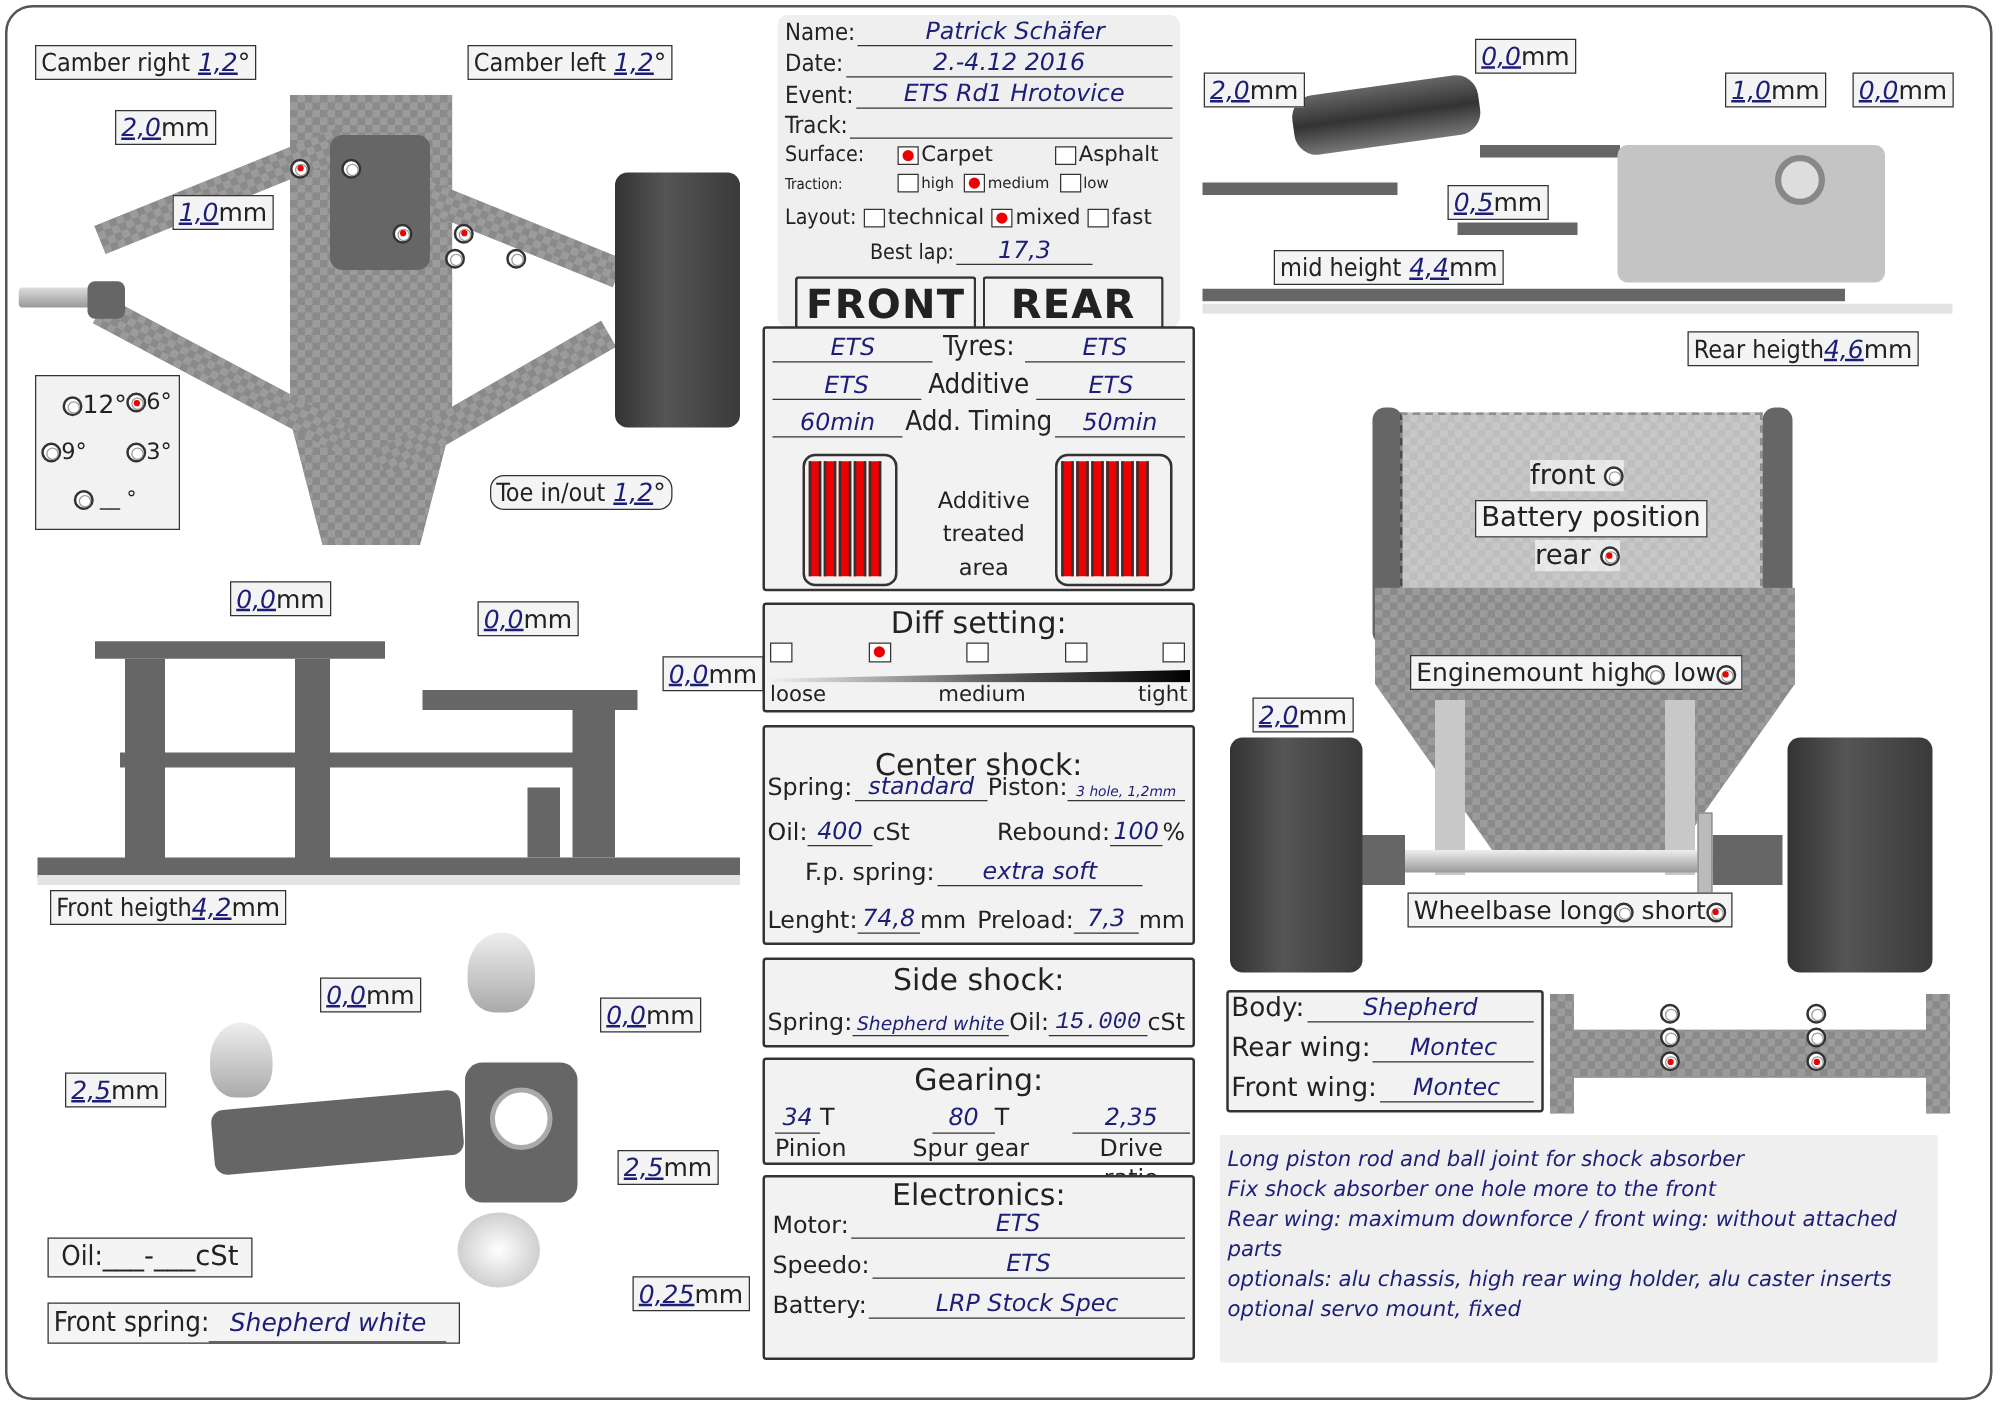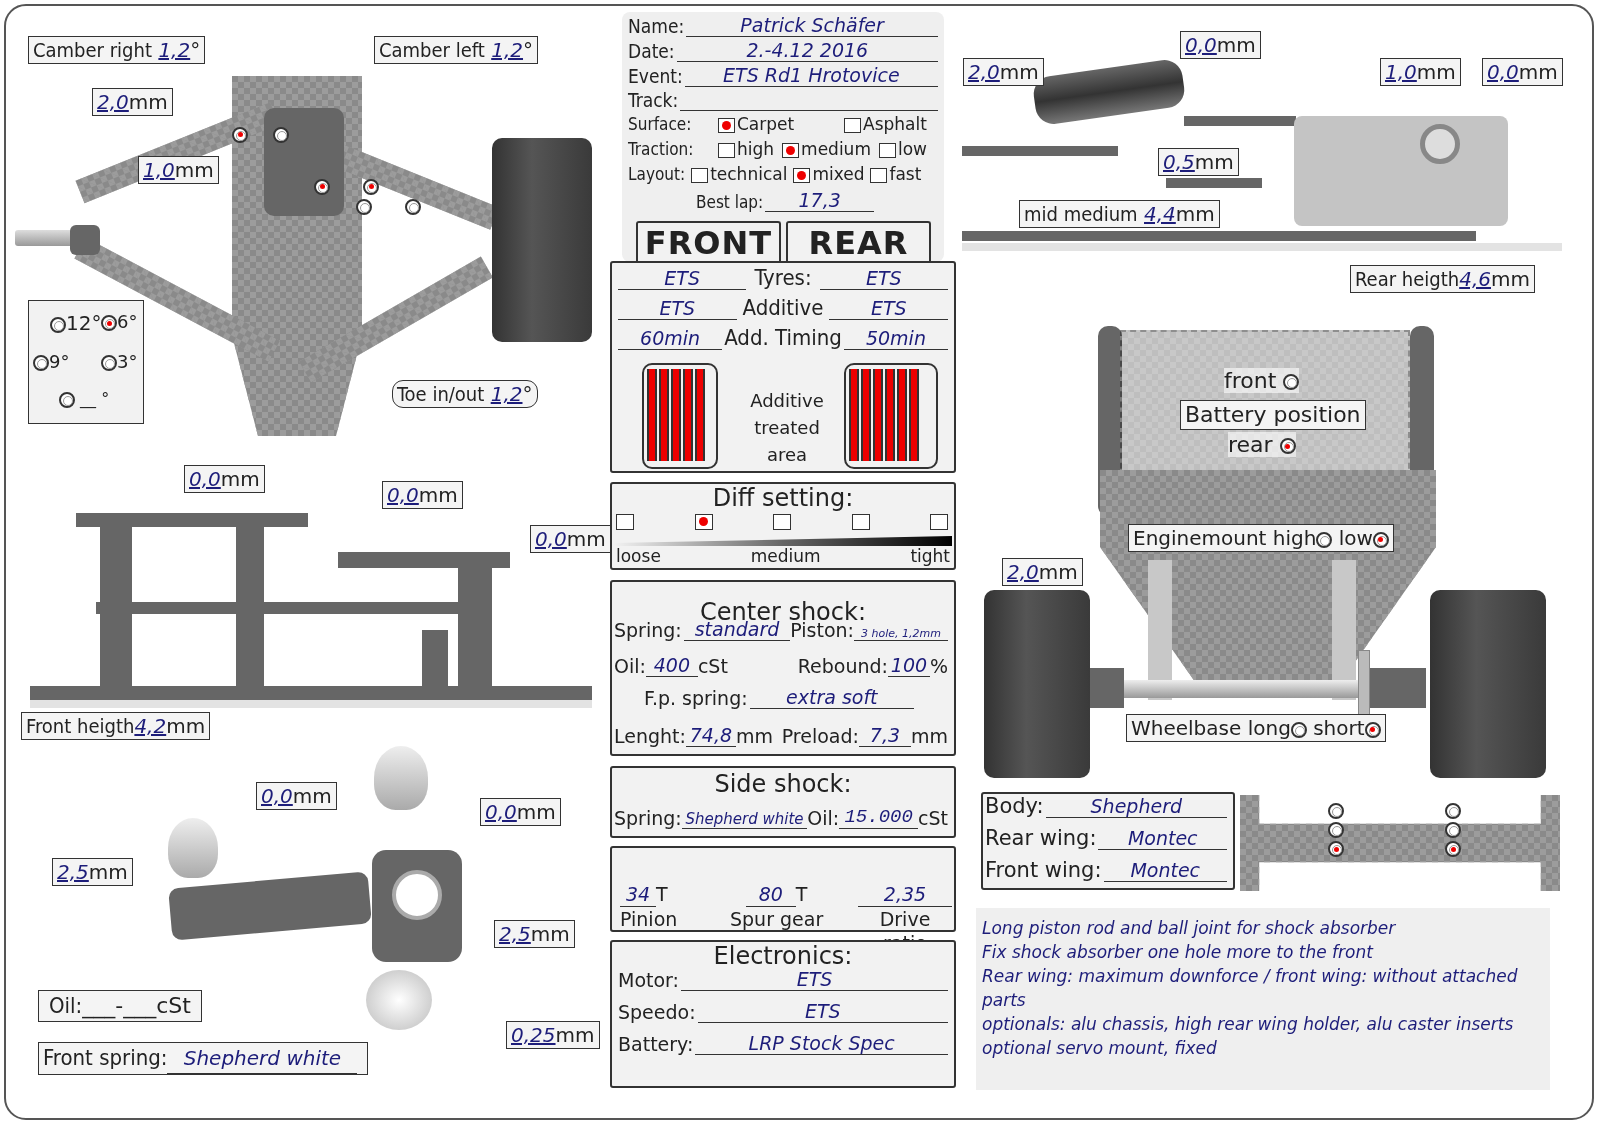--- a/index.html
+++ b/index.html
@@ -109,21 +109,21 @@
 
   <div class="tag" style="left:184px;top:465px;">
     <span class="val">0,0</span><span>mm</span>
   </div>
   <div class="tag" style="left:382px;top:481px;">
     <span class="val">0,0</span><span>mm</span>
   </div>
   <div class="tag" style="left:530px;top:525px;">
     <span class="val">0,0</span><span>mm</span>
   </div>
-  <div class="tag" style="left:21px;top:712px;">
+  <div class="tag" style="left:40px;top:712px;">
     <span class="lbl">Front heigth</span><span class="val">4,2</span><span>mm</span>
   </div>
 </div>
 
 <div>
   <div class="abs dark" style="left:170px;top:880px;width:200px;height:52px;border-radius:10px;transform:rotate(-5deg);"></div>
   <div class="abs dark" style="left:372px;top:850px;width:90px;height:112px;border-radius:14px;"></div>
   <div class="abs" style="left:392px;top:870px;width:50px;height:50px;border-radius:50%;background:#fff;border:4px solid #aaa;"></div>
   <div class="abs" style="left:168px;top:818px;width:50px;height:60px;border-radius:50% 50% 40% 40%;background:linear-gradient(#eee,#aaa);"></div>
   <div class="abs" style="left:374px;top:746px;width:54px;height:64px;border-radius:50% 50% 40% 40%;background:linear-gradient(#eee,#aaa);"></div>
@@ -167,21 +167,21 @@
   </div>
   <div class="row" style="top:77px;">
     <span class="lbl">Track:</span>
     <span class="fill val"></span>
   </div>
   <div class="row" style="top:102px;gap:8px;font-size:17px;">
     <span class="lbl" style="width:82px;">Surface:</span>
     <span style="width:118px;"><span class="chk on"></span><span>Carpet</span></span>
     <span><span class="chk"></span><span>Asphalt</span></span>
   </div>
-  <div class="row" style="top:127px;gap:8px;font-size:17px;">
+  <div class="row" style="top:127px;gap:8px;font-size:12px;">
     <span class="lbl" style="width:82px;">Traction:</span>
     <span><span class="chk"></span><span>high</span></span>
     <span><span class="chk on"></span><span>medium</span></span>
     <span><span class="chk"></span><span>low</span></span>
   </div>
   <div class="row" style="top:152px;gap:6px;font-size:17px;">
     <span class="lbl">Layout:</span>
     <span><span class="chk"></span><span>technical</span></span>
     <span><span class="chk on"></span><span>mixed</span></span>
     <span><span class="chk"></span><span>fast</span></span>
@@ -282,20 +282,21 @@
   <div class="row" style="top:38px;left:2px;font-size:19px;">
     <span>Spring:</span>
     <span class="val uline" style="font-size:15px;width:134px;">Shepherd white</span>
     <span>Oil:</span>
     <span class="val uline" style="width:84px;font-family:Liberation Mono, monospace;">15.000</span>
     <span>cSt</span>
   </div>
 </div>
 
 <div class="box" style="left:610px;top:846px;width:346px;height:86px;">
+  <div class="sec-title" style="top:2px;">Gearing:</div>
   <div class="abs" style="left:8px;top:34px;text-align:left;font-size:19px;line-height:24px;">
     <div><span class="val uline" style="width:36px;">34</span><span>T</span></div>
     <div>Pinion</div>
   </div>
   <div class="abs" style="left:118px;top:34px;text-align:center;font-size:19px;line-height:24px;">
     <div><span class="val uline" style="width:50px;">80</span><span>T</span></div>
     <div>Spur gear</div>
   </div>
   <div class="abs" style="left:244px;top:34px;text-align:center;font-size:19px;line-height:24px;">
     <div class="val uline" style="width:94px;">2,35</div>
@@ -338,21 +339,21 @@
   <div class="tag" style="left:1380px;top:58px;">
     <span class="val">1,0</span><span>mm</span>
   </div>
   <div class="tag" style="left:1482px;top:58px;">
     <span class="val">0,0</span><span>mm</span>
   </div>
   <div class="tag" style="left:1158px;top:148px;">
     <span class="val">0,5</span><span>mm</span>
   </div>
   <div class="tag" style="left:1019px;top:200px;">
-    <span class="lbl">mid medium</span>
+    <span class="lbl">mid height</span>
     <span class="val">4,4</span><span>mm</span>
   </div>
   <div class="tag" style="left:1350px;top:265px;">
     <span class="lbl">Rear heigth</span><span class="val">4,6</span><span>mm</span>
   </div>
 </div>
 
 <div>
   <div class="abs dark" style="left:1098px;top:326px;width:24px;height:190px;border-radius:10px;"></div>
   <div class="abs dark" style="left:1410px;top:326px;width:24px;height:190px;border-radius:10px;"></div>

